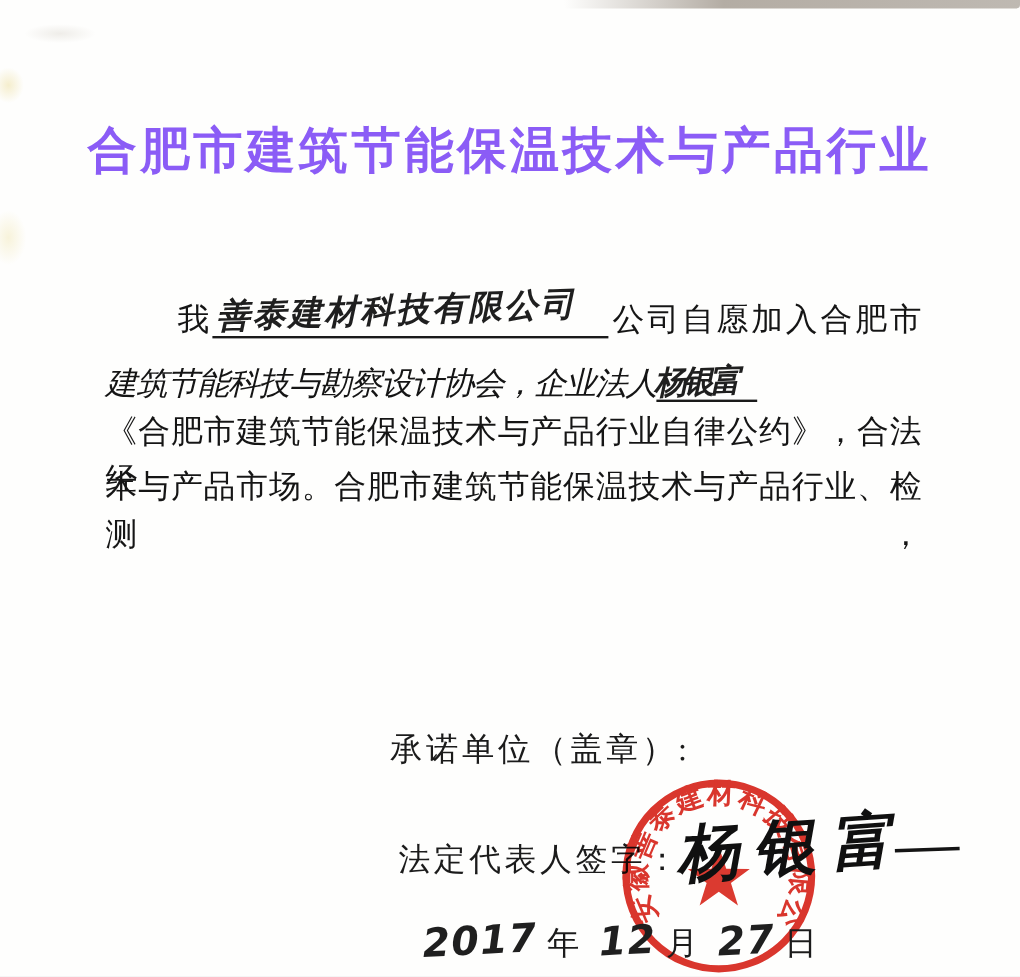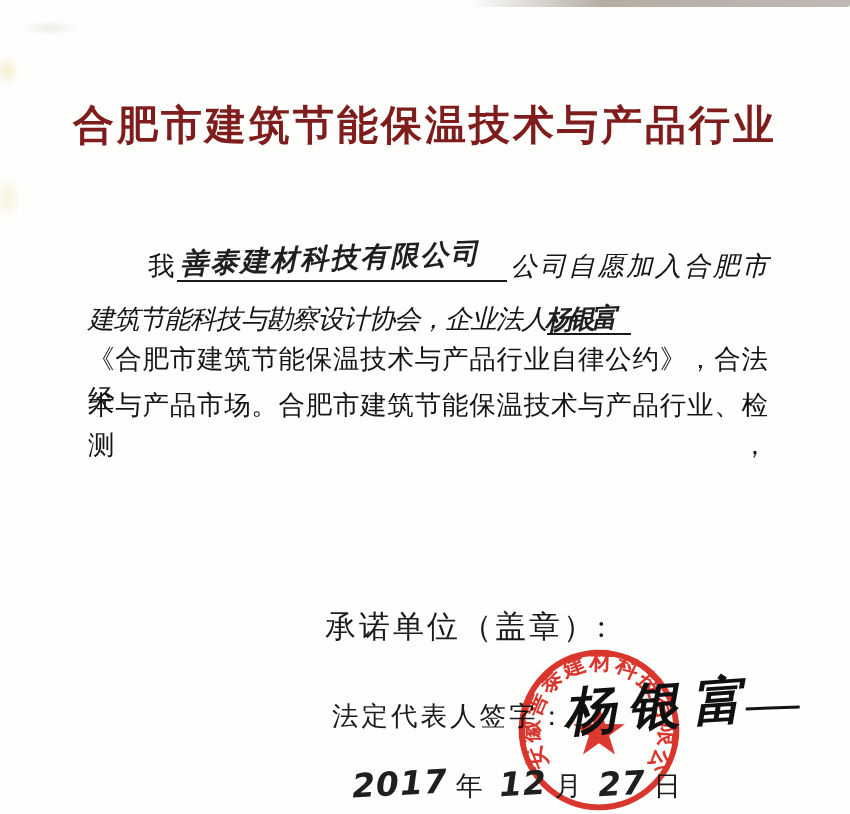--- a/index.html
+++ b/index.html
@@ -15,43 +15,43 @@
   .smudge1{position:absolute;left:-6px;top:56px;width:26px;height:30px;
     background:radial-gradient(ellipse at center,rgba(244,236,200,.9),rgba(244,236,200,0) 70%);}
   .smudge2{position:absolute;left:-8px;top:175px;width:30px;height:46px;
     background:radial-gradient(ellipse at center,rgba(246,240,210,.8),rgba(246,240,210,0) 70%);}
   .smudge3{position:absolute;left:20px;top:20px;width:60px;height:16px;
     background:radial-gradient(ellipse at center,rgba(210,205,195,.35),rgba(210,205,195,0) 70%);}
 
   .title{
     position:absolute;top:98px;left:0;width:100%;text-align:center;
     font-family:"Liberation Sans","DejaVu Sans",sans-serif;
-    font-weight:bold;font-size:41px;line-height:54px;letter-spacing:3px;color:#7f1d1d;
+    font-weight:bold;font-size:41px;line-height:54px;letter-spacing:3px;color:#8b5cf6;
   }
 
   .body-block{position:absolute;left:88px;top:240px;width:680px;font-size:26.5px;color:#151515;}
   .bline{height:46.3px;line-height:40px;white-space:nowrap;}
   .just{text-align:justify;text-align-last:justify;white-space:normal;}
   .rowflex{display:flex;align-items:flex-end;}
   .l1{margin-bottom:6px;}
   .indent{margin-left:60px;}
   .uline{flex:0 0 330px;border-bottom:2px solid #1a1a1a;position:relative;height:38px;margin:0 4px 4px 2px;}
   .uline2{flex:0 0 84px;border-bottom:2px solid #1a1a1a;position:relative;height:36px;margin:0 0 4px 0;}
-  .spread{flex:1;text-align:justify;text-align-last:justify;white-space:normal;font-style:italic;}
+  .spread{flex:1;text-align:justify;text-align-last:justify;white-space:normal;}
   .tight{letter-spacing:-1px;font-style:italic;}
 
   .handwriting{
     font-family:"DejaVu Sans",sans-serif;font-style:italic;font-weight:600;color:#1f1f1f;
   }
   .hw-company{position:absolute;left:4px;bottom:-4px;font-size:28px;letter-spacing:2px;
     transform:rotate(-2deg);transform-origin:left bottom;white-space:nowrap;}
   .hw-name{position:absolute;left:-2px;bottom:-6px;font-size:27px;letter-spacing:-4px;
     transform:rotate(-2deg);white-space:nowrap;}
 
-  .unit-label{position:absolute;left:325px;top:606px;font-size:31px;letter-spacing:3px;}
+  .unit-label{position:absolute;left:325px;top:606px;font-size:27px;letter-spacing:3px;}
   .rep-label{position:absolute;left:332px;top:698px;font-size:26.5px;letter-spacing:3px;}
 
   .stamp{position:absolute;left:514px;top:645px;width:170px;height:170px;
     mix-blend-mode:multiply;opacity:.93;}
   .signature{
     position:absolute;left:566px;top:678px;font-size:52px;letter-spacing:12px;
     transform:rotate(-4deg);transform-origin:left bottom;color:#101010;white-space:nowrap;
   }
   .sig-tail{display:inline-block;width:54px;height:3px;background:#141414;
     vertical-align:6px;margin-left:-10px;transform:rotate(2deg);}

